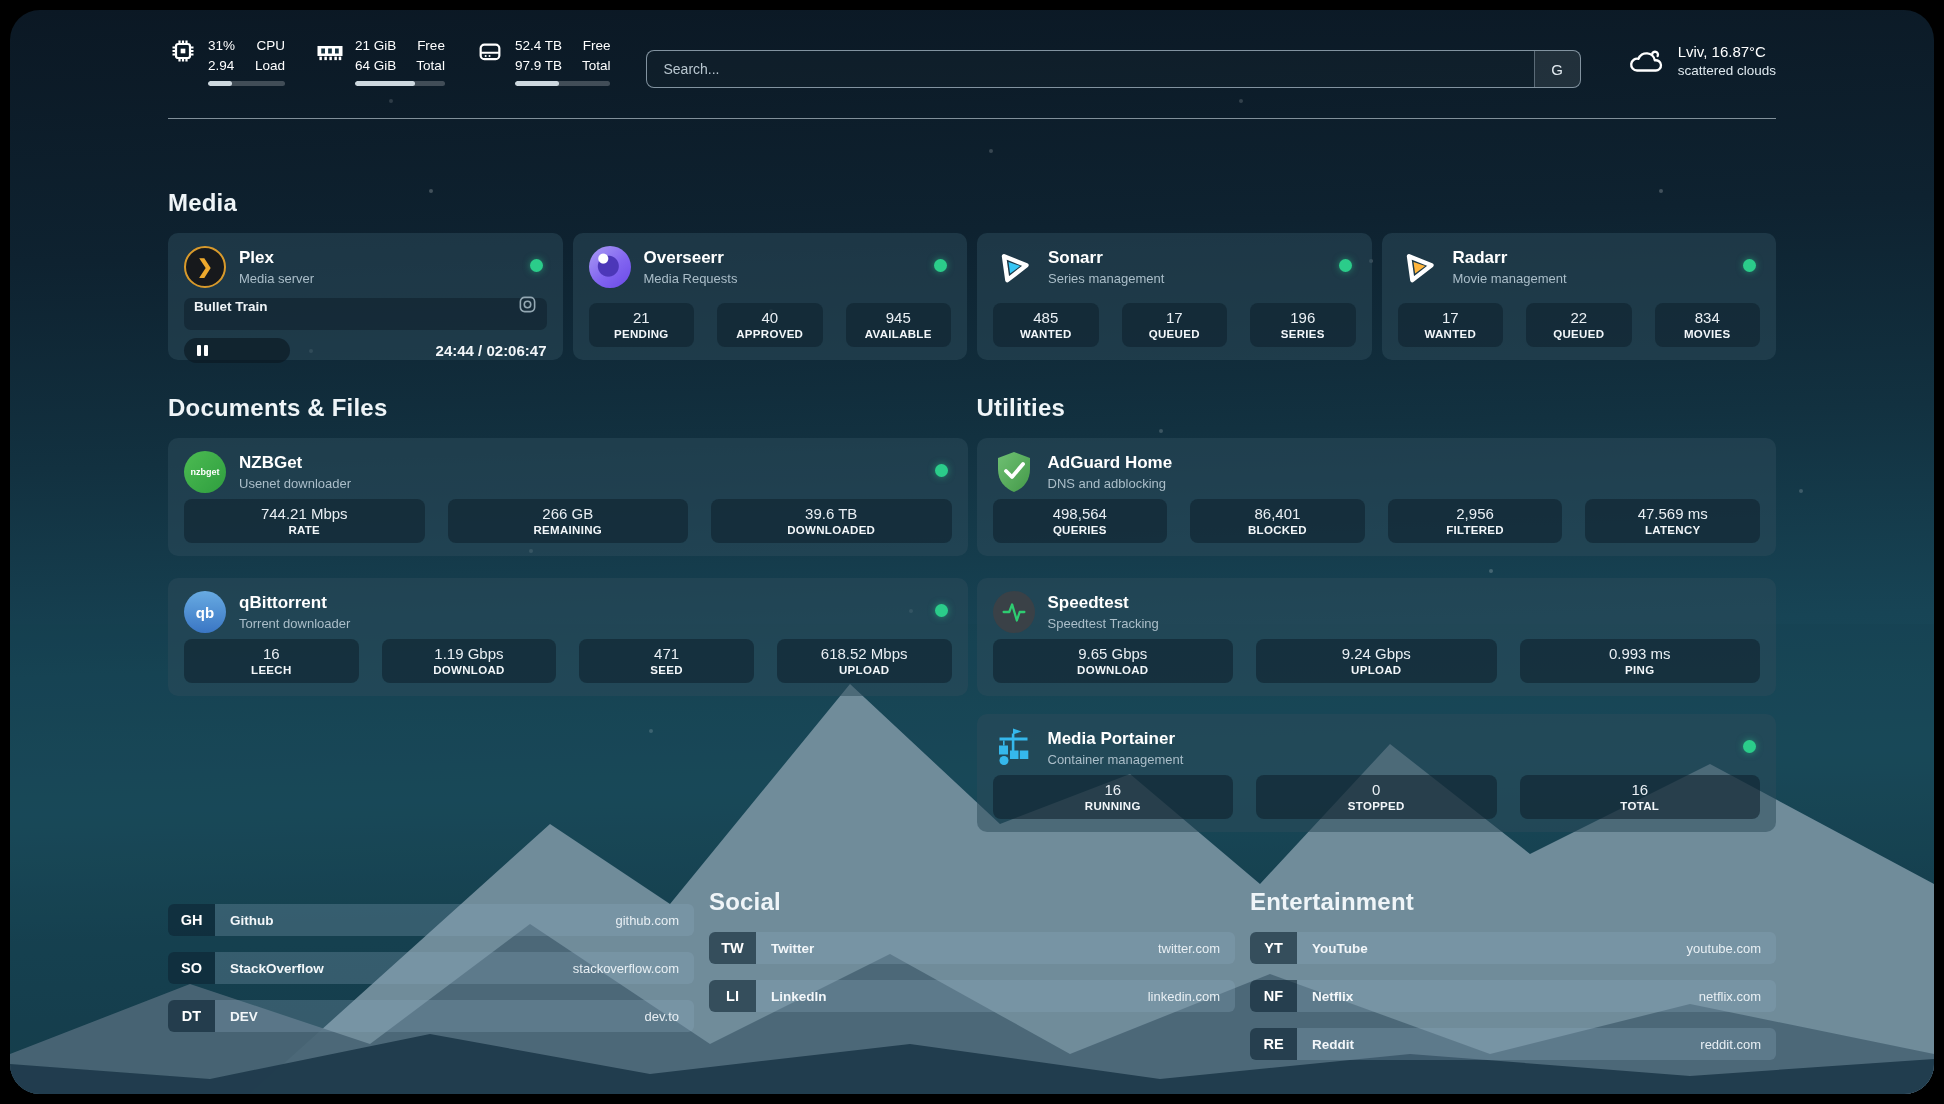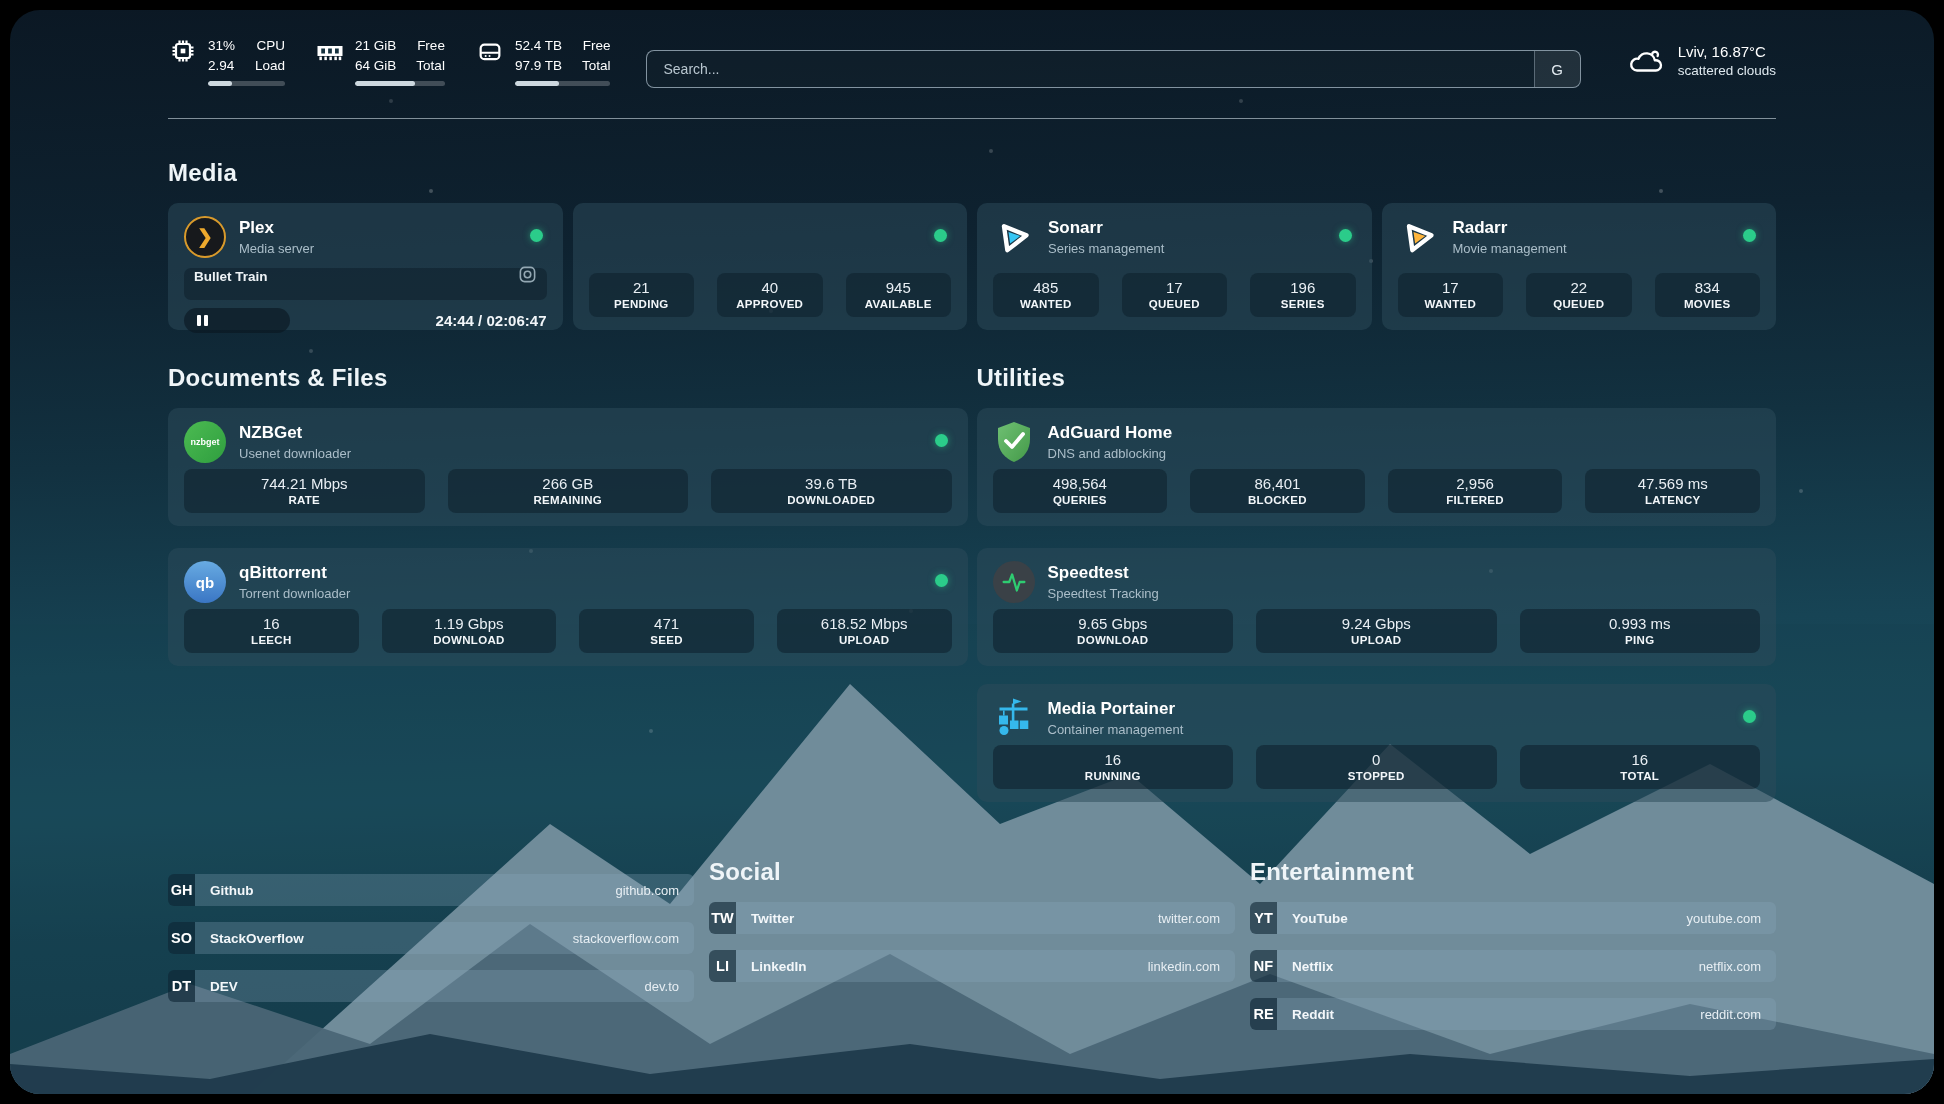--- a/index.html
+++ b/index.html
@@ -45,21 +45,21 @@
 
   .weather { display:flex; align-items:center; gap:13px; flex:none; }
   .weather-icon { width:38px; height:30px; color:#fff; }
   .weather-line1 { font-size:15px; color:#fff; line-height:1.35; }
   .weather-line2 { font-size:13.5px; color:#dfe9ef; line-height:1.35; }
 
   .divider { margin-top:30px; border:none; border-top:1px solid rgba(225,238,246,.55); width:100%; }
 
   
   .section-title { font-size:24px; font-weight:600; color:#eff5f8; letter-spacing:.2px; }
-  .media-section { margin-top:40px; }
+  .media-section { margin-top:70px; }
   .media-grid { display:grid; grid-template-columns:repeat(4,1fr); gap:10px; margin-top:16px; }
 
   .card { position:relative; background:rgba(44,75,90,.52); border-radius:10px; padding:13px 16px;
     display:flex; flex-direction:column; cursor:pointer; }
   .media-card { height:127px; }
   .card-tall { height:118px; }
   .card-compact { height:58px; padding:8px 16px; justify-content:center; }
 
   .card-header { display:flex; align-items:center; gap:13px; }
   .svc-icon { width:42px; height:42px; flex:none; display:flex; align-items:center; justify-content:center; }
@@ -104,21 +104,21 @@
 
   
   .two-col { display:grid; grid-template-columns:1fr 1fr; gap:9px; margin-top:34px; }
   .col .section-title { margin-bottom:16px; }
   .mt-22 { margin-top:22px; } .mt-18 { margin-top:18px; }
 
   
   .bottom-grid { display:grid; grid-template-columns:1fr 1fr 1fr; gap:15px; margin-top:56px; }
   .bm-group .section-title { margin-bottom:14px; }
   .bm-row { display:flex; height:32px; border-radius:6px; overflow:hidden; cursor:pointer; margin-top:16px; }
-  .bm-abbr { width:27px; flex:none; background:rgba(13,36,51,.6); color:#fff; font-weight:600; font-size:14.5px;
+  .bm-abbr { width:47px; flex:none; background:rgba(13,36,51,.6); color:#fff; font-weight:600; font-size:14.5px;
     display:flex; align-items:center; justify-content:center; }
   .bm-main { flex:1; background:rgba(140,170,190,.28); display:flex; align-items:center;
     justify-content:space-between; padding:0 15px; }
   .bm-name { font-size:13.5px; font-weight:600; color:#f3f7fa; }
   .bm-url { font-size:13px; color:#e8eff4; }
 </style>
 </head>
 <body>
 
 <div class="frame">
@@ -266,20 +266,27 @@
             <button class="pause-pill">
               <span class="pause-bar"></span>
               <span class="pause-bar"></span>
             </button>
             <span class="plex-time">24:44 / 02:06:47</span>
           </div>
         </div>
 
         <div class="card media-card">
           <span class="status-dot"></span>
+          <div class="card-header">
+            <span class="svc-icon icon-circle overseerr-logo"></span>
+            <div>
+              <div class="svc-name">Overseerr</div>
+              <div class="svc-desc">Media Requests</div>
+            </div>
+          </div>
           <div class="stats-row cols-3">
             <div class="stat-tile">
               <div class="stat-value">21</div>
               <div class="stat-label">PENDING</div>
             </div>
             <div class="stat-tile">
               <div class="stat-value">40</div>
               <div class="stat-label">APPROVED</div>
             </div>
             <div class="stat-tile">

